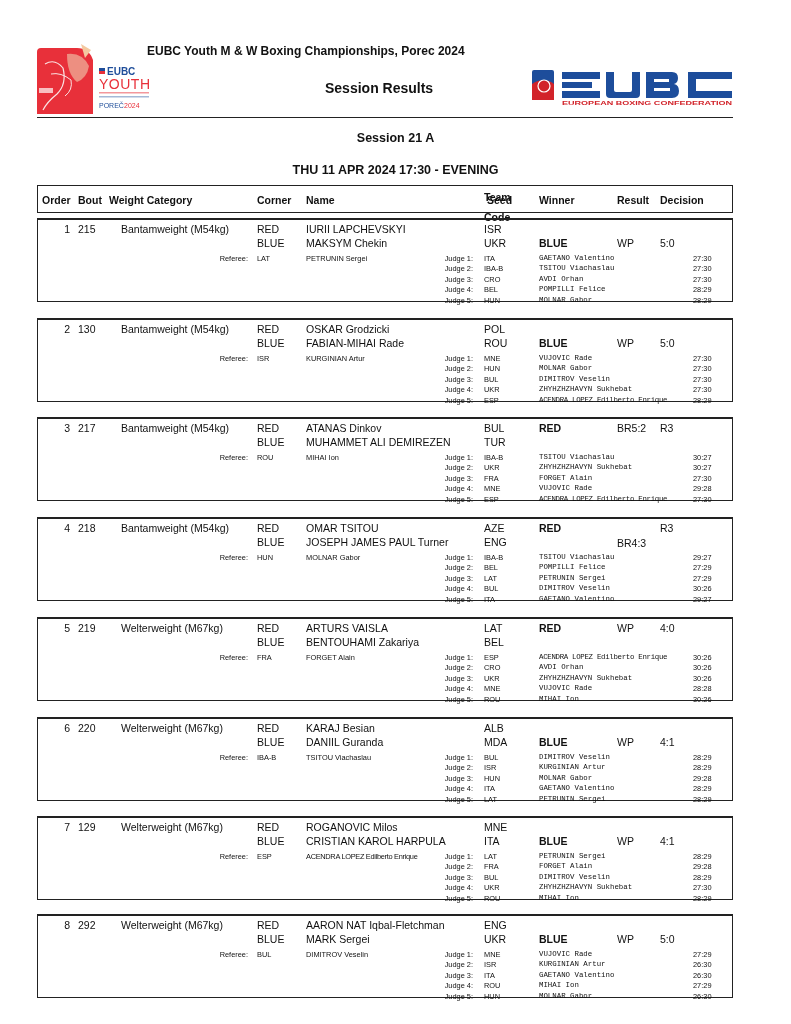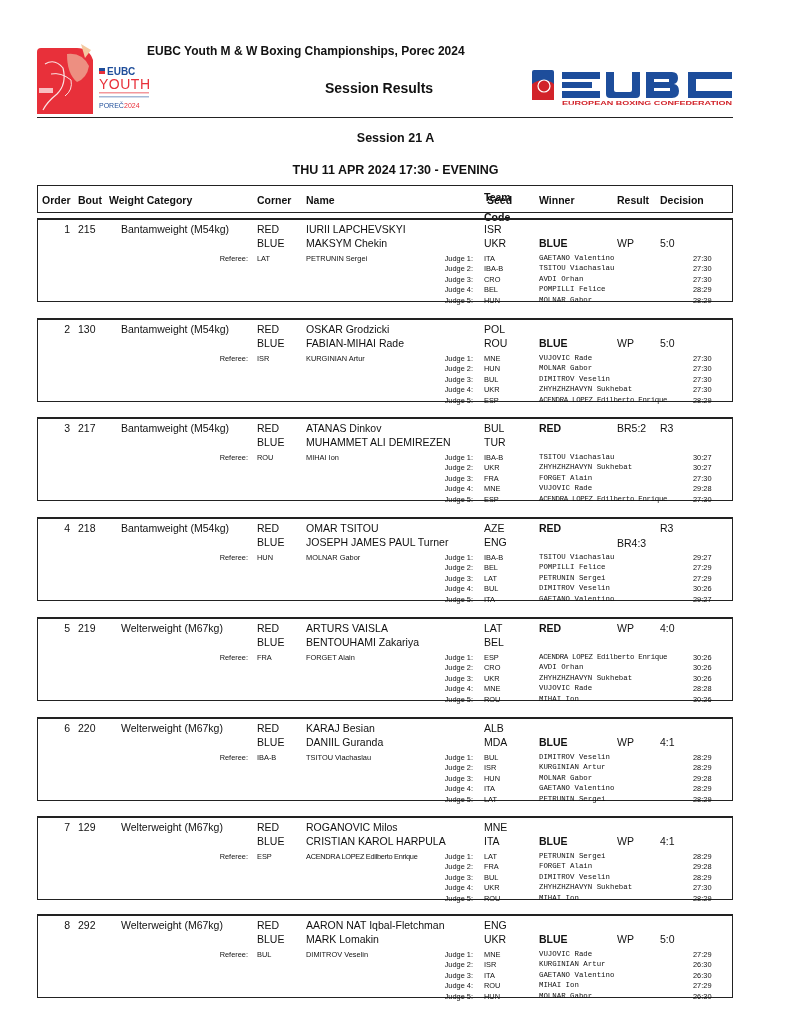--- a/index.html
+++ b/index.html
@@ -460,21 +460,21 @@
   </div>
       </div>
   </div>
     <div class="bout" style="top: 914px;">
     <span class="main b-order">8</span>
     <span class="main b-bout">292</span>
     <span class="main b-weight">Welterweight (M67kg)</span>
     <span class="main b-corner-red">RED</span>
     <span class="main b-corner-blue">BLUE</span>
     <span class="main b-name-red">AARON NAT Iqbal-Fletchman</span>
-    <span class="main b-name-blue">MARK Lomakin</span>
+    <span class="main b-name-blue">MARK Sergei</span>
     <span class="main b-team-red">ENG</span>
     <span class="main b-team-blue">UKR</span>
     <span class="main b-winner" style="top: 17px;">BLUE</span>
     <span class="main b-result" style="top: 17px;">WP</span>
     <span class="main b-decision" style="top: 17px;">5:0</span>
     <span class="small ref-label">Referee:</span>
     <span class="small ref-code">BUL</span>
     <span class="small ref-name">DIMITROV Veselin</span>
     <div class="judges">
         <div class="judge-row" style="top: 34px;">

